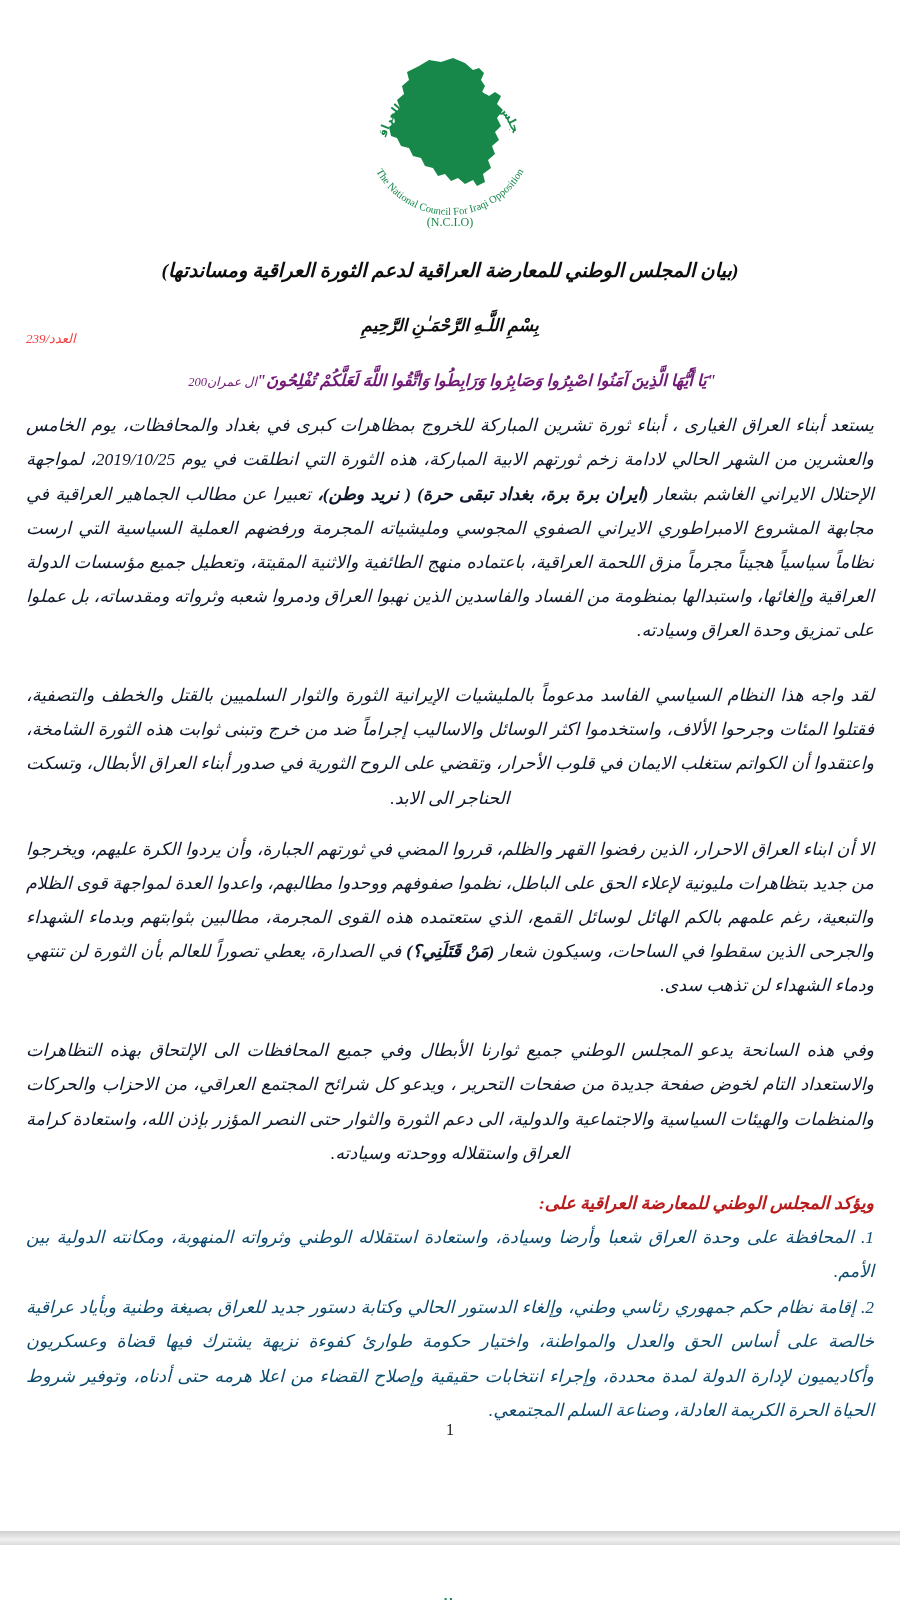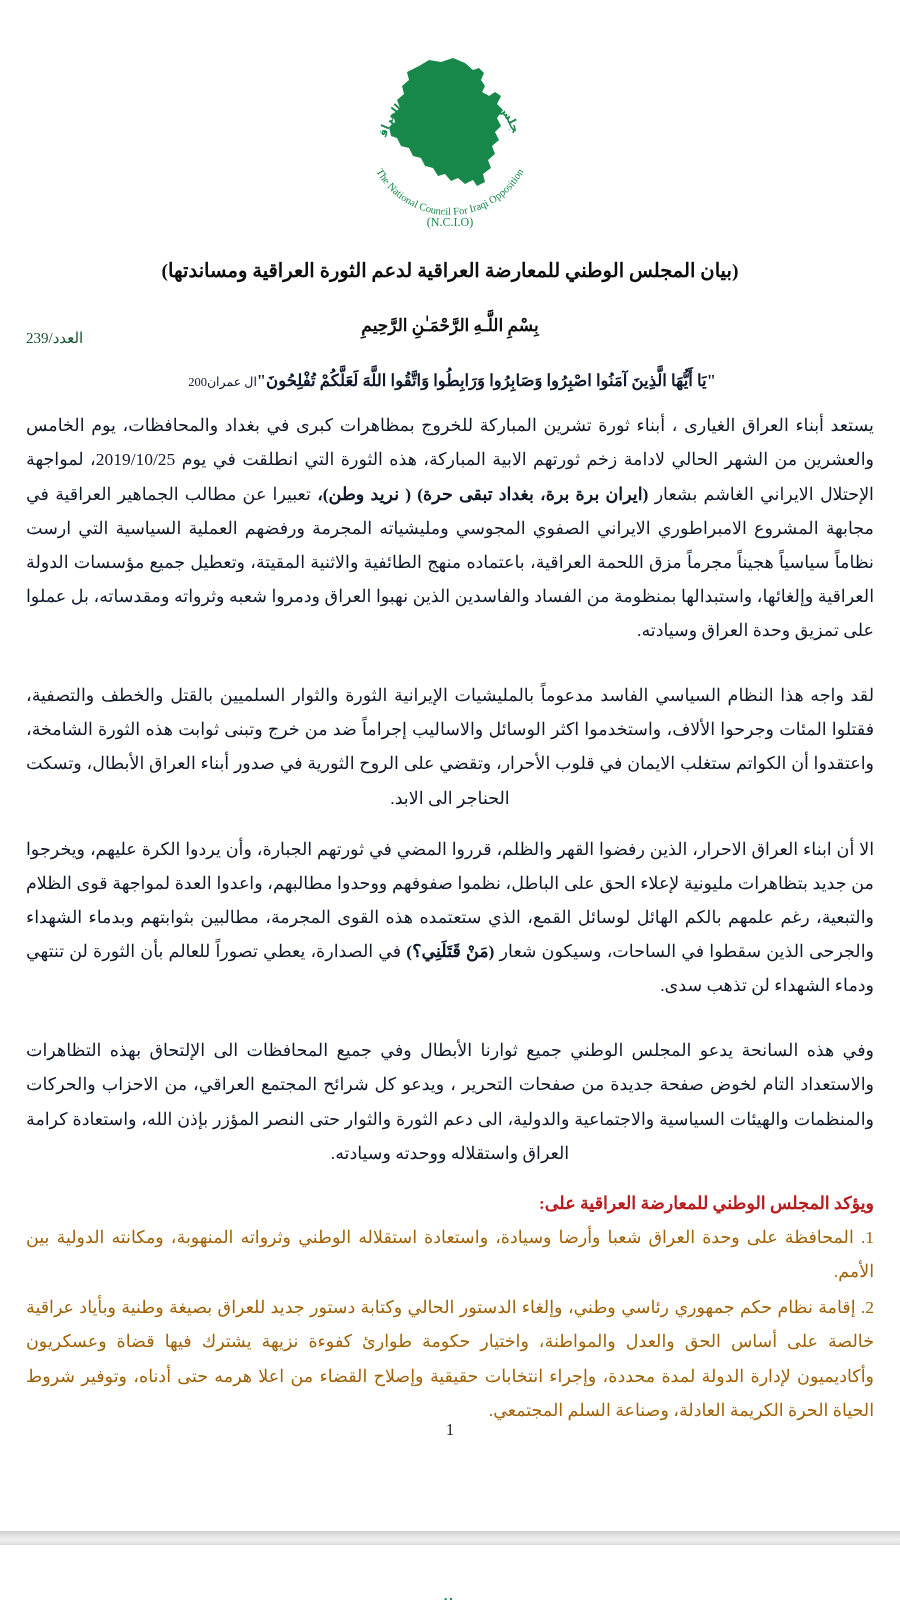--- a/index.html
+++ b/index.html
@@ -63,20 +63,21 @@
     width: 210px;
     height: 60px;
     overflow: hidden;
     position: relative;
   }
 
   
   .doc {
     padding: 0 26px 0 26px;
     direction: rtl;
+    font-style: italic;
   }
 
   .title-row {
     margin-top: 22px;
     text-align: center;
   }
   .doc-title {
     font-weight: bold;
     font-size: 19.5px;
     line-height: 1.5;
@@ -93,35 +94,35 @@
   .basmala {
     font-weight: bold;
     font-size: 17px;
     color: #0d0d0d;
     margin-top: 12px;
   }
   .issue-number {
     position: absolute;
     left: 0;
     bottom: -2px;
-    font-size: 15px;
-    color: #14532d;
+    font-size: 13px;
+    color: #ef4444;
     direction: rtl;
     white-space: nowrap;
   }
 
   .verse-row {
     margin-top: 26px;
     text-align: center;
     padding-left: 4px;
   }
   .verse {
     font-weight: bold;
     font-size: 16.5px;
-    color: #0f172a;
+    color: #701a75;
     white-space: nowrap;
   }
   .verse-ref {
     font-weight: normal;
     font-size: 12.5px;
   }
 
   .body-text {
     margin-top: 17px;
     font-size: 17.5px;
@@ -152,21 +153,21 @@
     text-align: right;
     line-height: 1.9;
   }
 
   .affirm-list {
     margin: 0;
     padding: 0;
     list-style: none;
     font-size: 17.5px;
     line-height: 1.95;
-    color: #a16207;
+    color: #0c4a6e;
   }
   .affirm-list li {
     margin: 0 0 2px 0;
     text-align: justify;
     text-align-last: right;
   }
   .num {
     font-family: "Liberation Serif", serif;
   }
 

